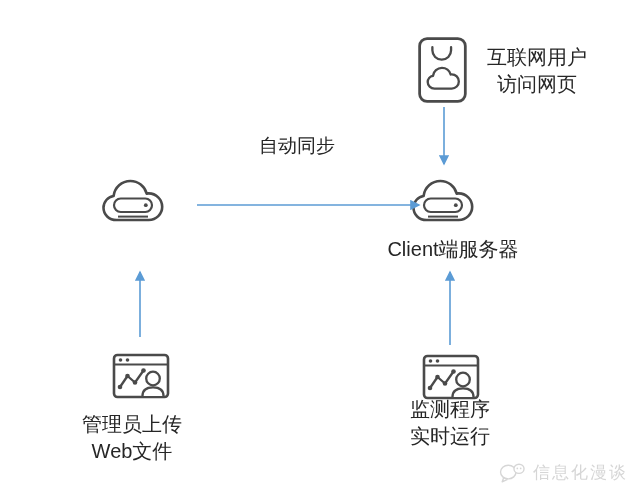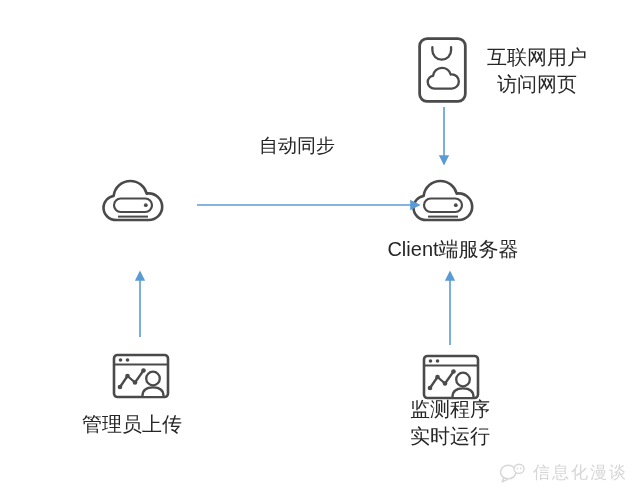--- a/index.html
+++ b/index.html
@@ -89,20 +89,21 @@
     <circle class="icon-fill" cx="8" cy="34" r="2.3"></circle>
     <circle class="icon-fill" cx="15.5" cy="23" r="2.3"></circle>
     <circle class="icon-fill" cx="23" cy="29.5" r="2.3"></circle>
     <circle class="icon-fill" cx="31.5" cy="17.5" r="2.3"></circle>
     <circle cx="41" cy="25.5" r="6.8" fill="#ffffff" stroke="#4a4a4a" stroke-width="2.3"></circle>
     <path d="M30.5 43 C 30.5 36.3 35 34.3 41 34.3 C 47 34.3 51.5 36.3 51.5 43" fill="#ffffff" stroke="#4a4a4a" stroke-width="2.3"></path>
   </svg>
 
   <div class="label" style="left:32px; top:403px; width:200px;margin-top:8px;">
     <div>管理员上传</div>
+    <div>Web文件</div>
   </div>
 
   <svg class="abs" style="left:422px; top:354px;" width="58" height="46" viewBox="0 0 58 46">
     <rect class="icon-stroke" x="2" y="2" width="54" height="42" rx="3.5" stroke-width="2.6"></rect>
     <line class="icon-stroke" x1="2.5" y1="11.5" x2="55.5" y2="11.5" stroke-width="2.2"></line>
     <circle class="icon-fill" cx="8.5" cy="7" r="1.8"></circle>
     <circle class="icon-fill" cx="15.5" cy="7" r="1.8"></circle>
     <polyline class="icon-stroke" points="8,34 15.5,23 23,29.5 31.5,17.5" stroke-width="2.3" stroke-linecap="round" stroke-linejoin="round"></polyline>
     <circle class="icon-fill" cx="8" cy="34" r="2.3"></circle>
     <circle class="icon-fill" cx="15.5" cy="23" r="2.3"></circle>

